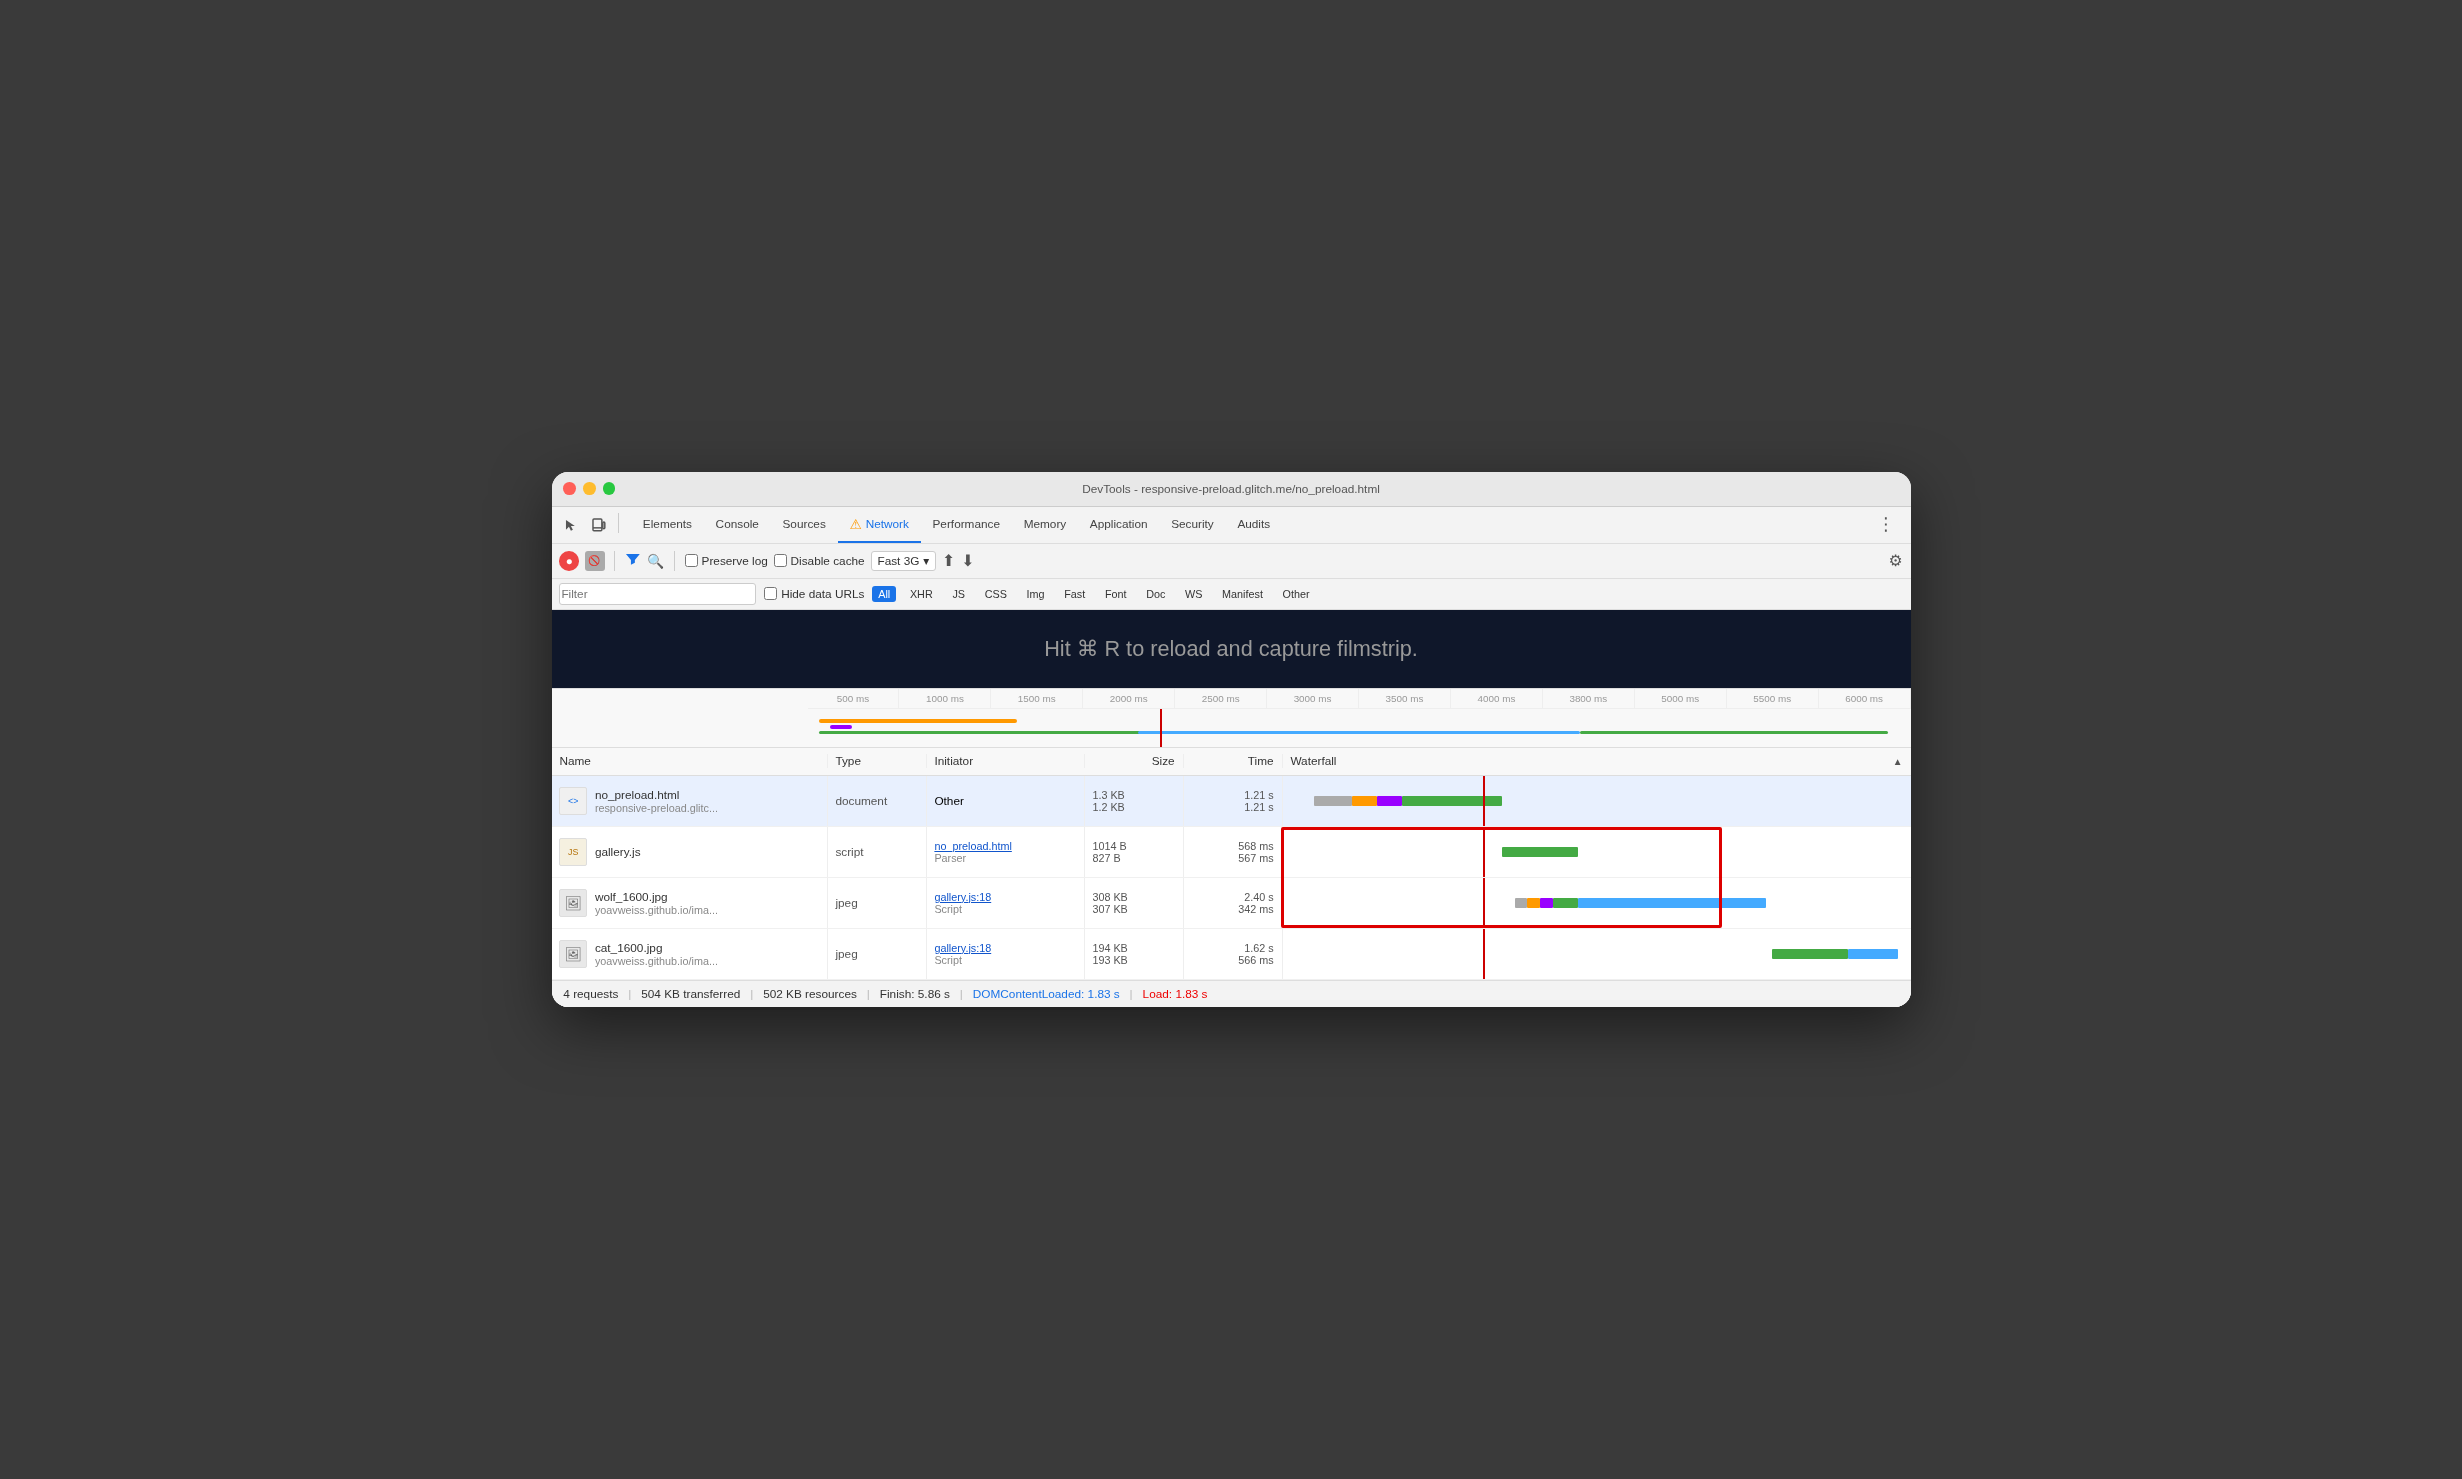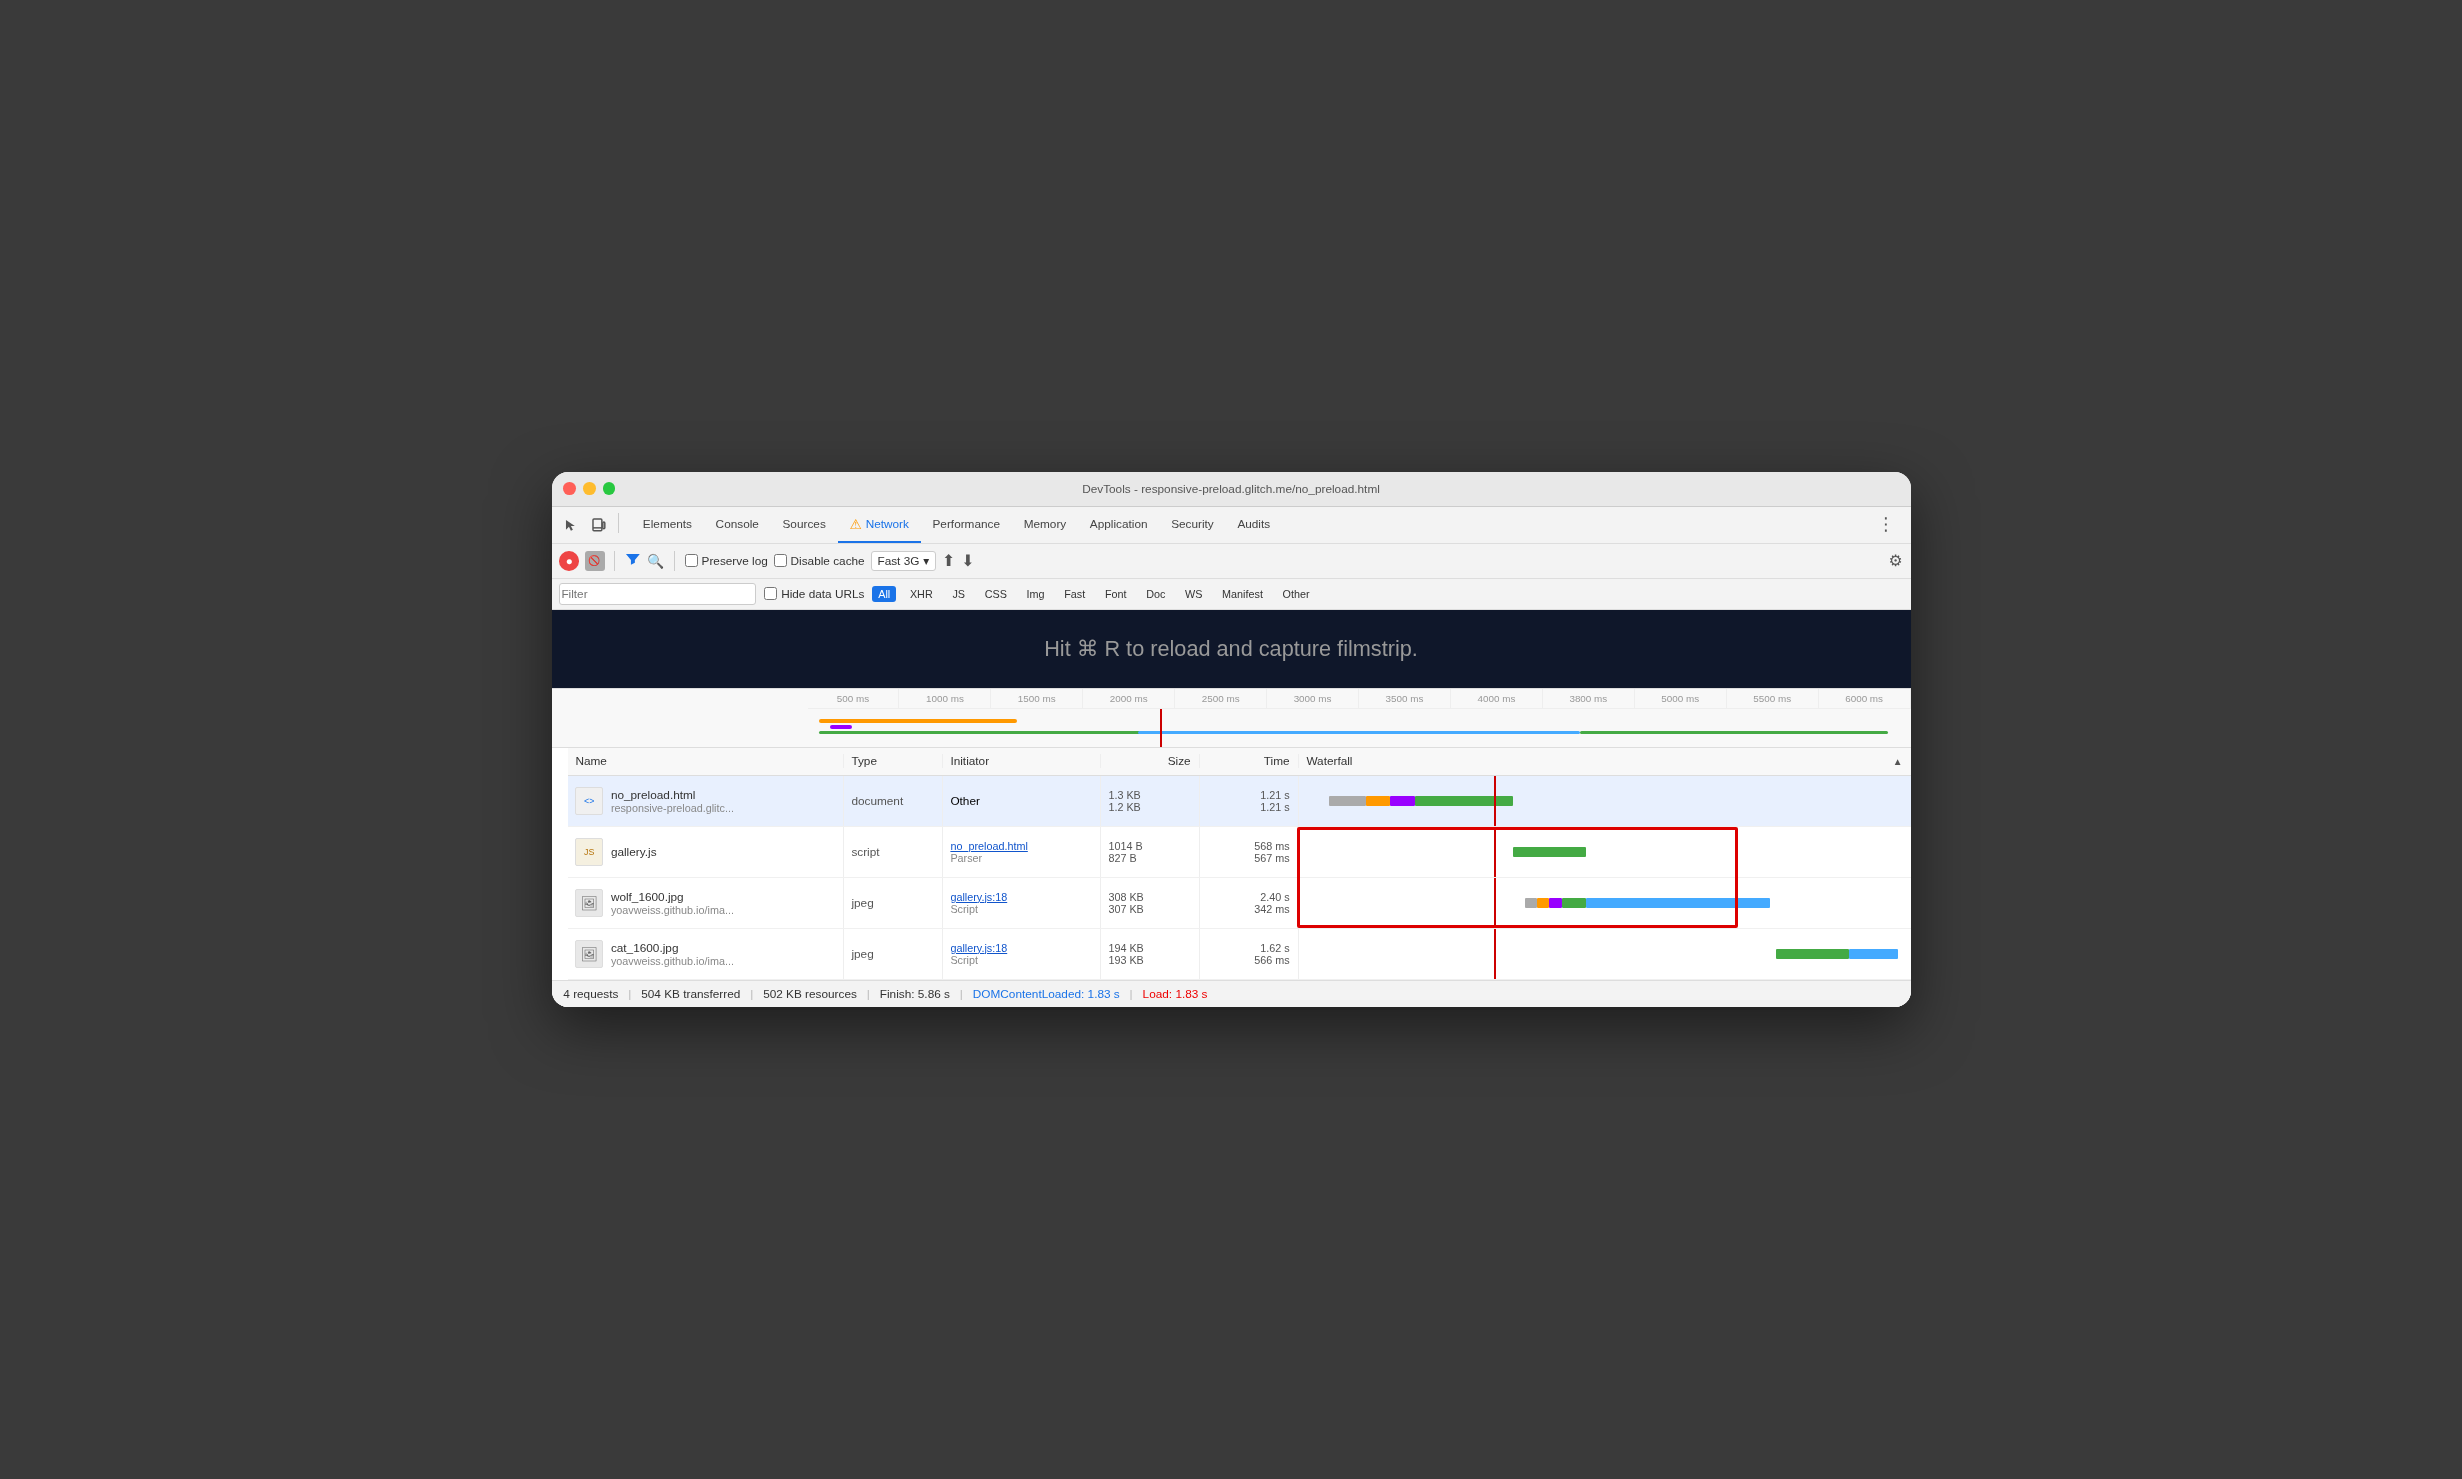--- a/index.html
+++ b/index.html
@@ -650,21 +650,21 @@
       <span>Finish: 5.86 s</span>
       <span class="status-sep">|</span>
       <span class="status-dom">DOMContentLoaded: 1.83 s</span>
       <span class="status-sep">|</span>
       <span class="status-load">Load: 1.83 s</span>
     </div>
   </div>
 </div>
 
 <style>
-  .network-table { position: relative; margin-left: 16px; }
+  .network-table { position: relative; }
   .red-highlight-overlay {
     position: absolute;
     border: 3px solid #dd0000;
     border-radius: 2px;
     pointer-events: none;
     z-index: 10;
   }
 </style>
 
 

